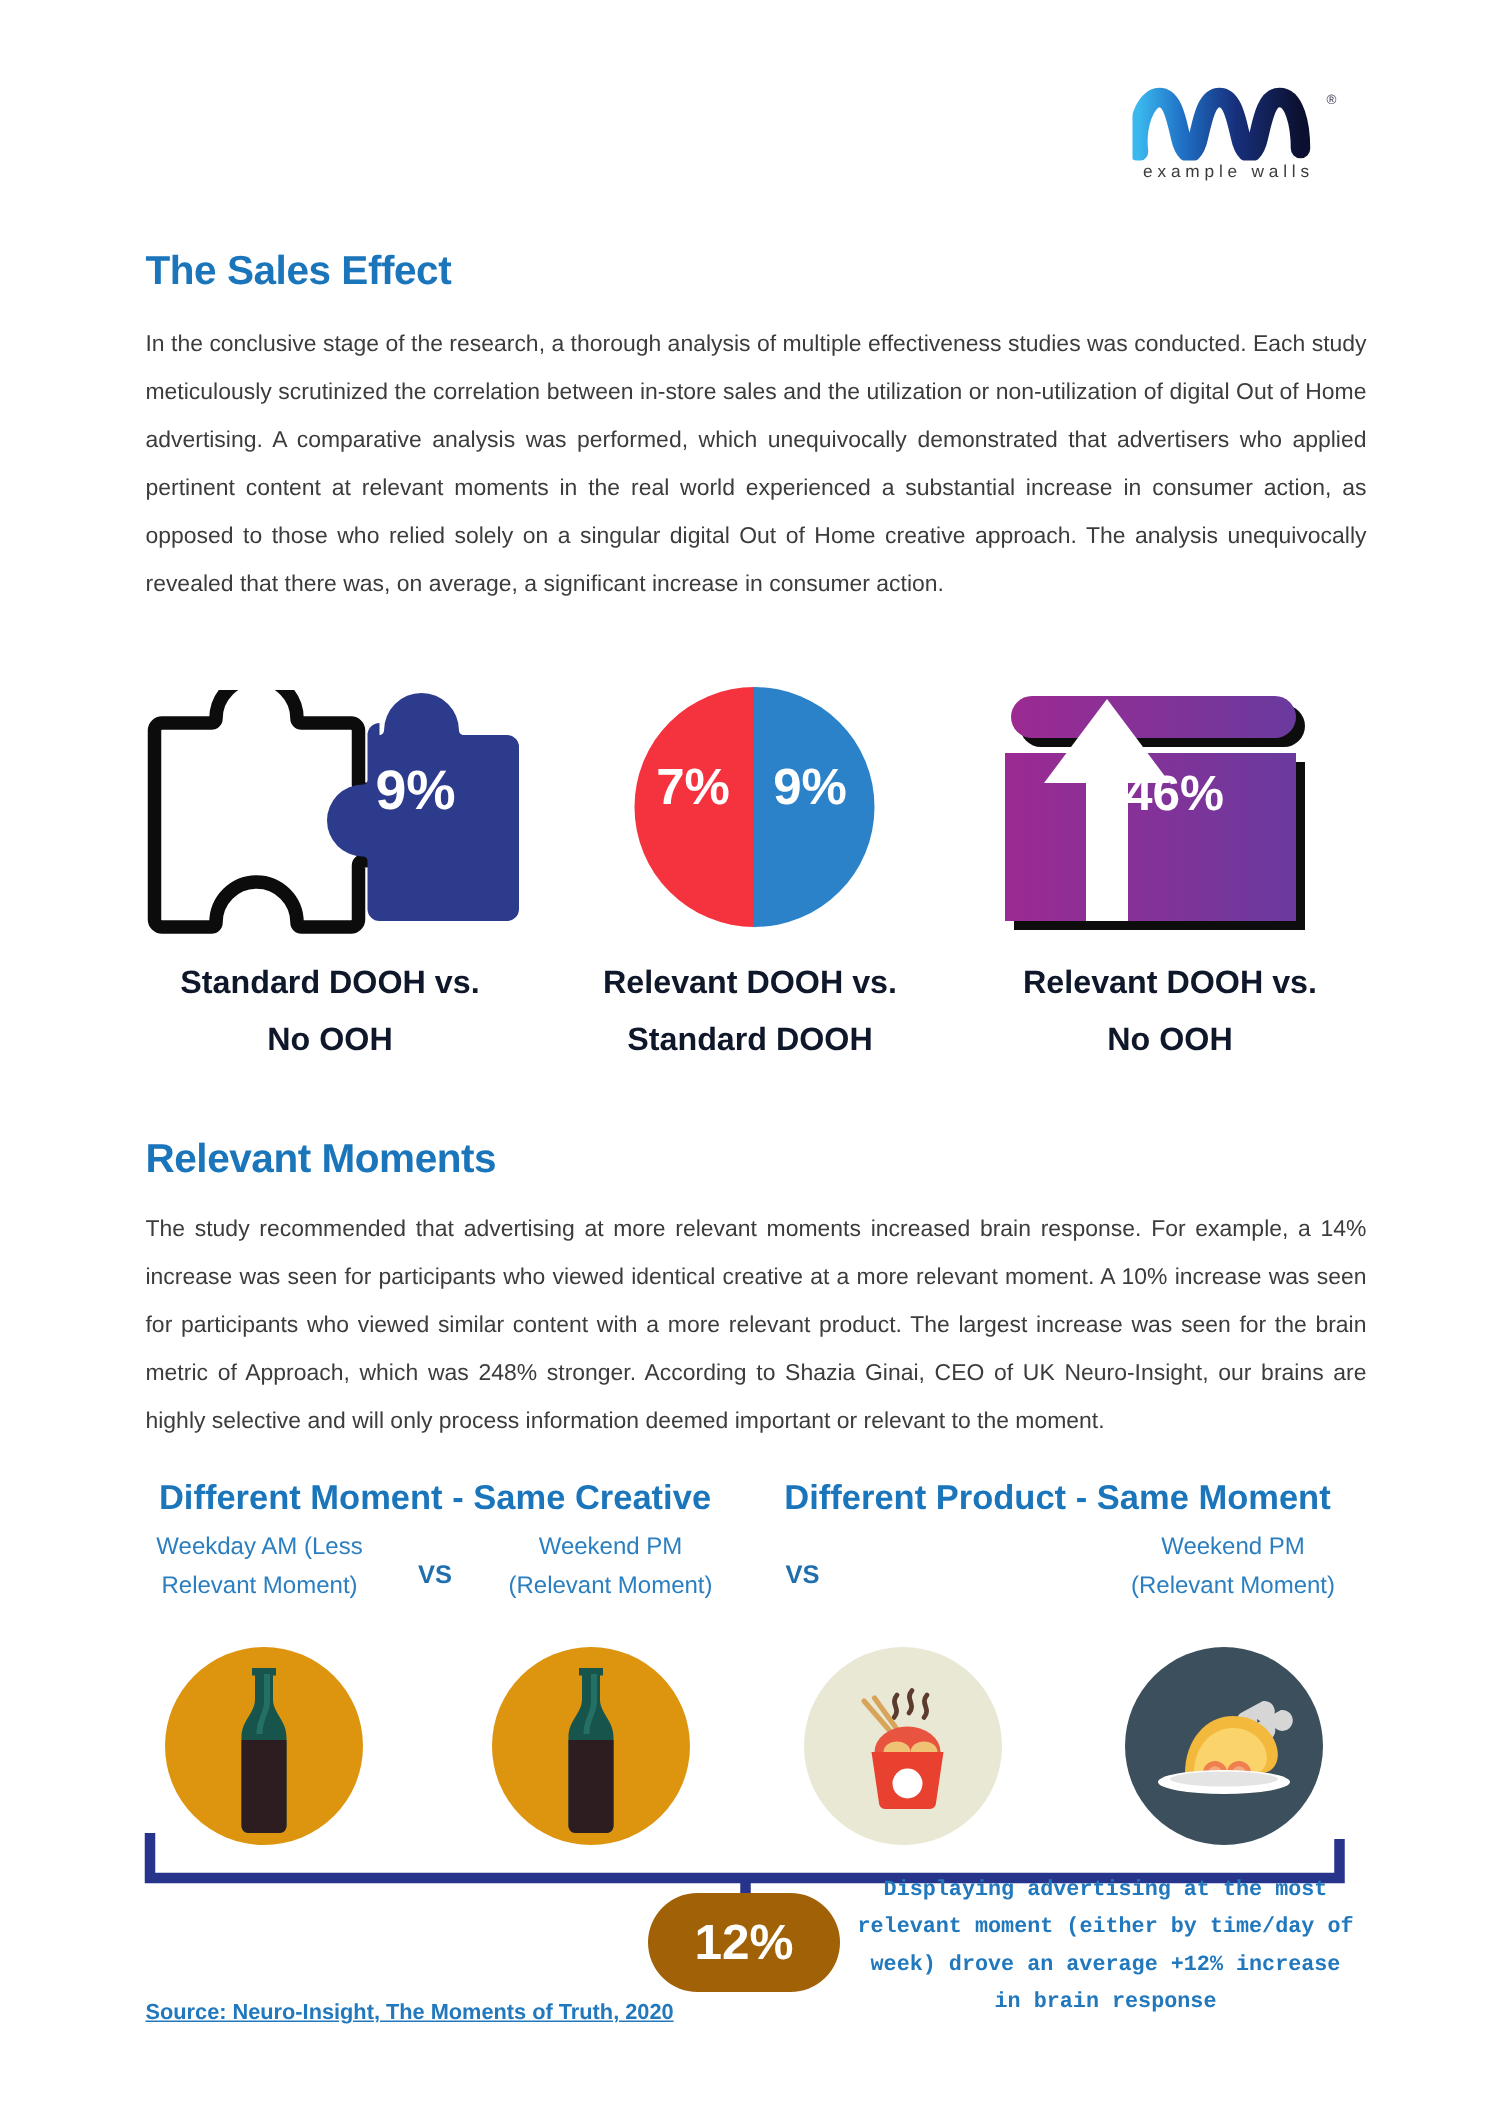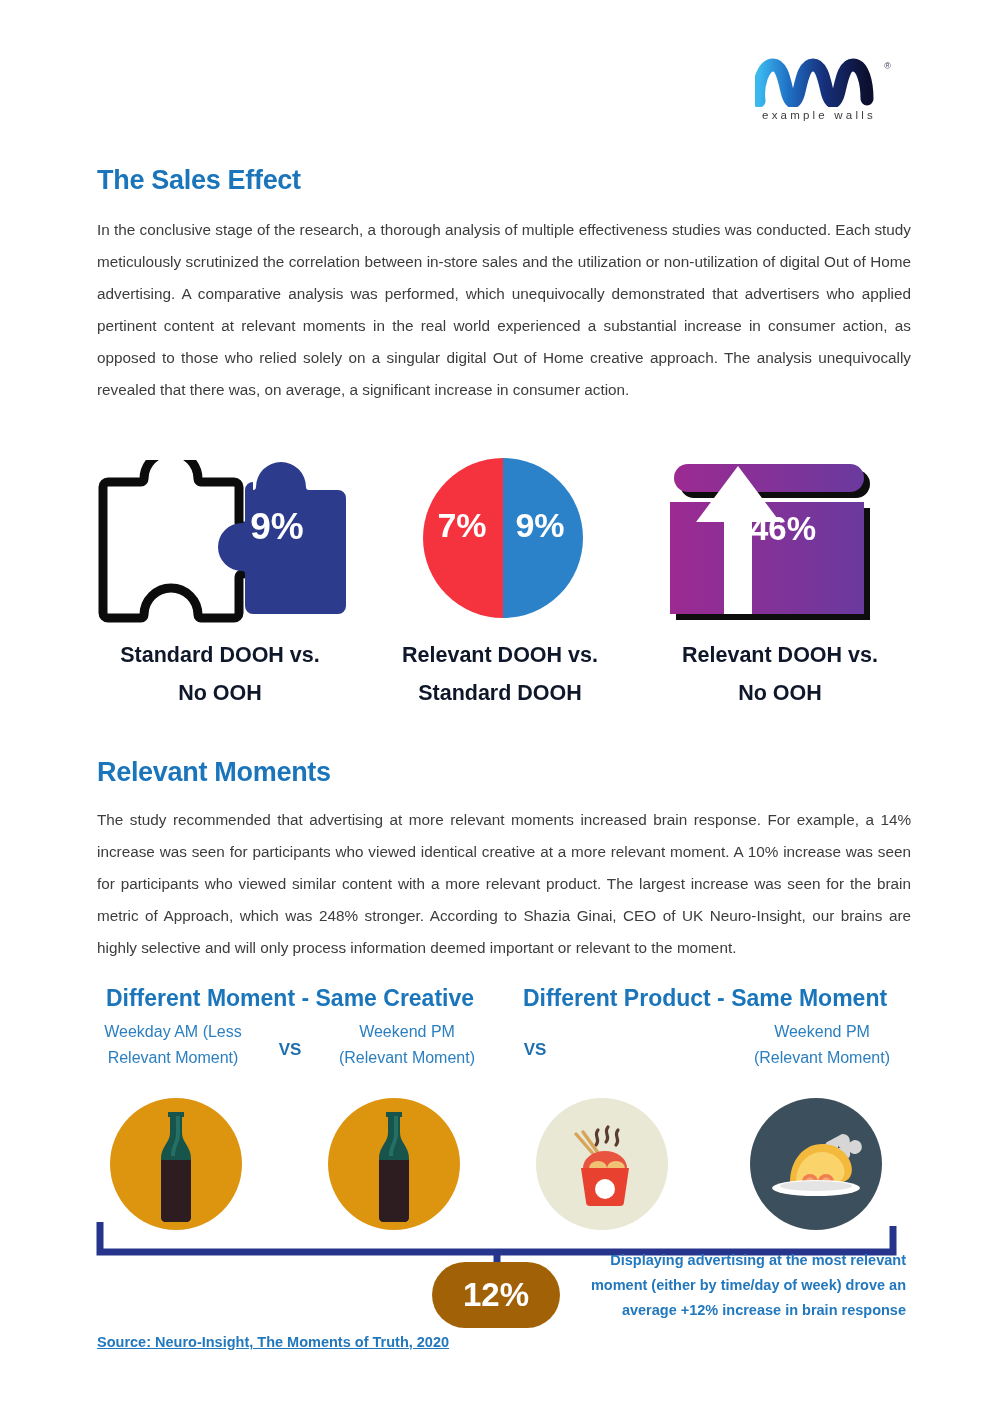--- a/index.html
+++ b/index.html
@@ -112,21 +112,21 @@
   .badge12 {
     position: absolute; left: 432px; top: 1262px;
     width: 128px; height: 66px; border-radius: 44px;
     background: #a16207; color: #fff;
     font-size: 33px; font-weight: bold;
     display: flex; align-items: center; justify-content: center;
   }
   .note {
     position: absolute; left: 568px; top: 1248px; width: 338px;
     font-size: 14.5px; font-weight: bold; color: #2278bd;
-    line-height: 25px; text-align: right;
+    line-height: 25px; text-align: center; font-family: Liberation Mono, monospace;
   }
 
   
   .source {
     position: absolute; left: 97px; top: 1334px;
     font-size: 14.5px; font-weight: bold; color: #2278bd;
     text-decoration: underline;
   }
 </style>
 </head>

